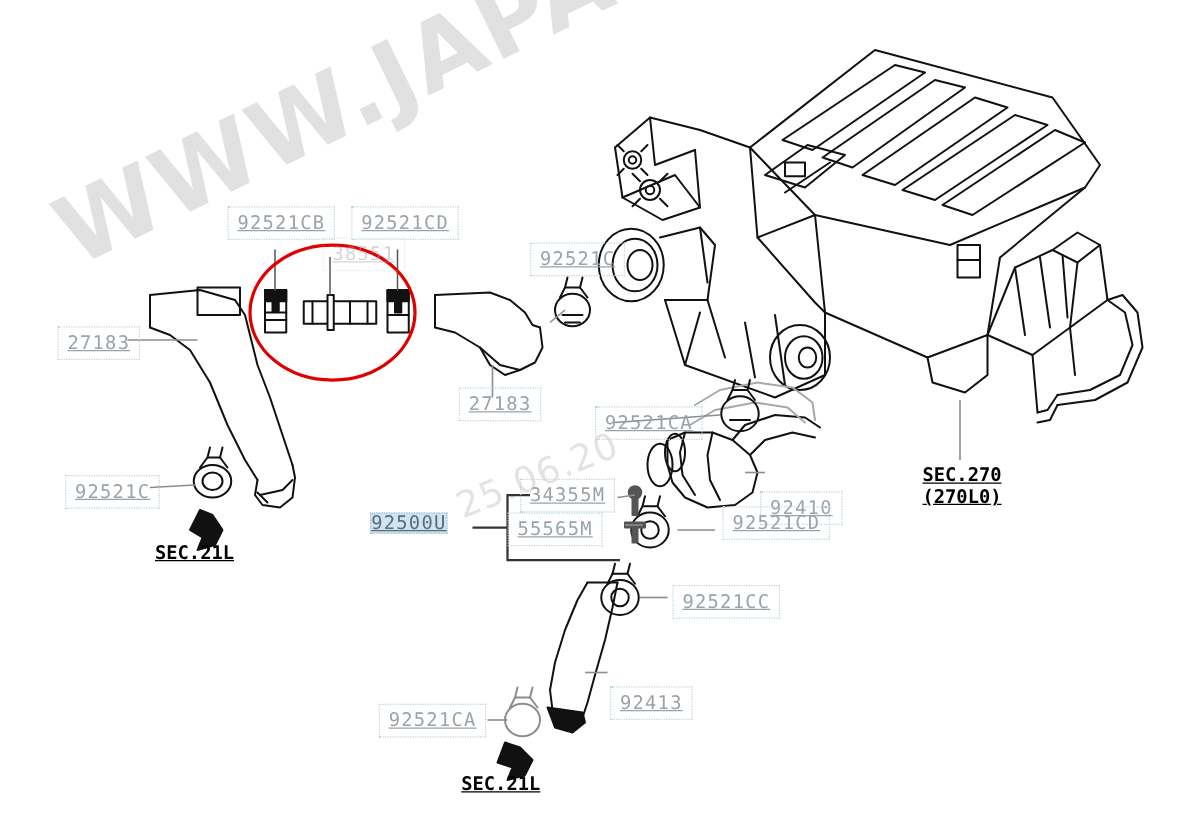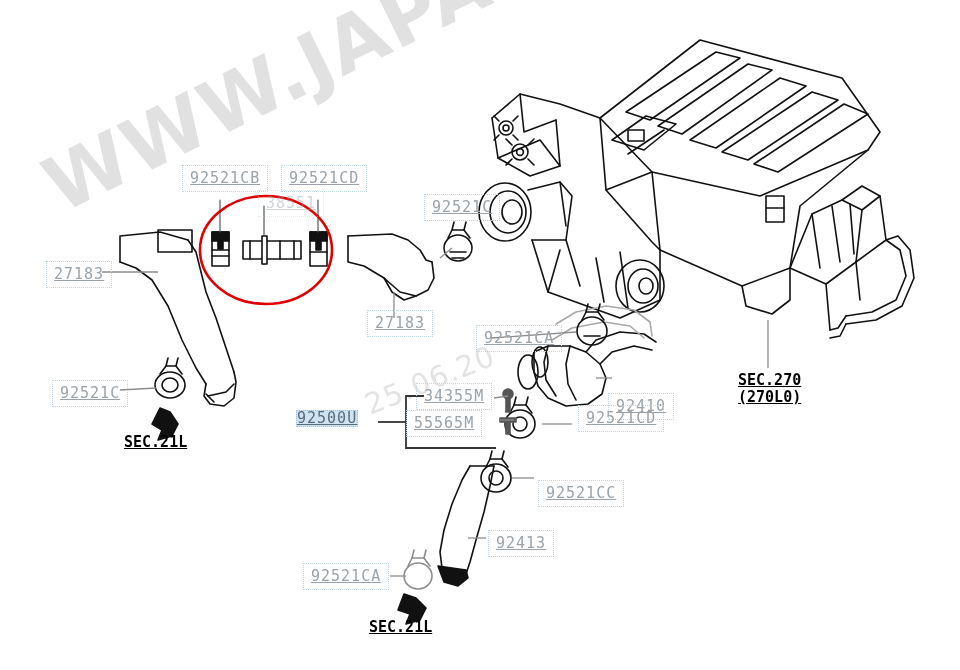--- a/index.html
+++ b/index.html
@@ -263,21 +263,21 @@
   </div>
 
   <div class="lbl box" style="left:416px;top:383px;">34355M</div>
 
   <div class="lbl sel" style="left:296px;top:410px;text-align:right;">92500U</div>
 
   <div class="lbl box" style="left:406px;top:410px;">55565M</div>
 
   <div class="lbl box" style="left:578px;top:405px;">92521CD</div>
 
-  <div class="lbl box" style="left:538px;top:480px;">92521CC</div>
-
-  <div class="lbl box" style="left:488px;top:530px;">92413</div>
+  <div class="lbl box" style="left:538px;top:468px;">92521CC</div>
+
+  <div class="lbl box" style="left:488px;top:549px;">92413</div>
 
   <div class="lbl box" style="left:303px;top:563px;">92521CA</div>
 
   <div class="lbl sec" style="left:369px;top:620px;">SEC.21L</div>
 
 </div>
 
 </body></html>

